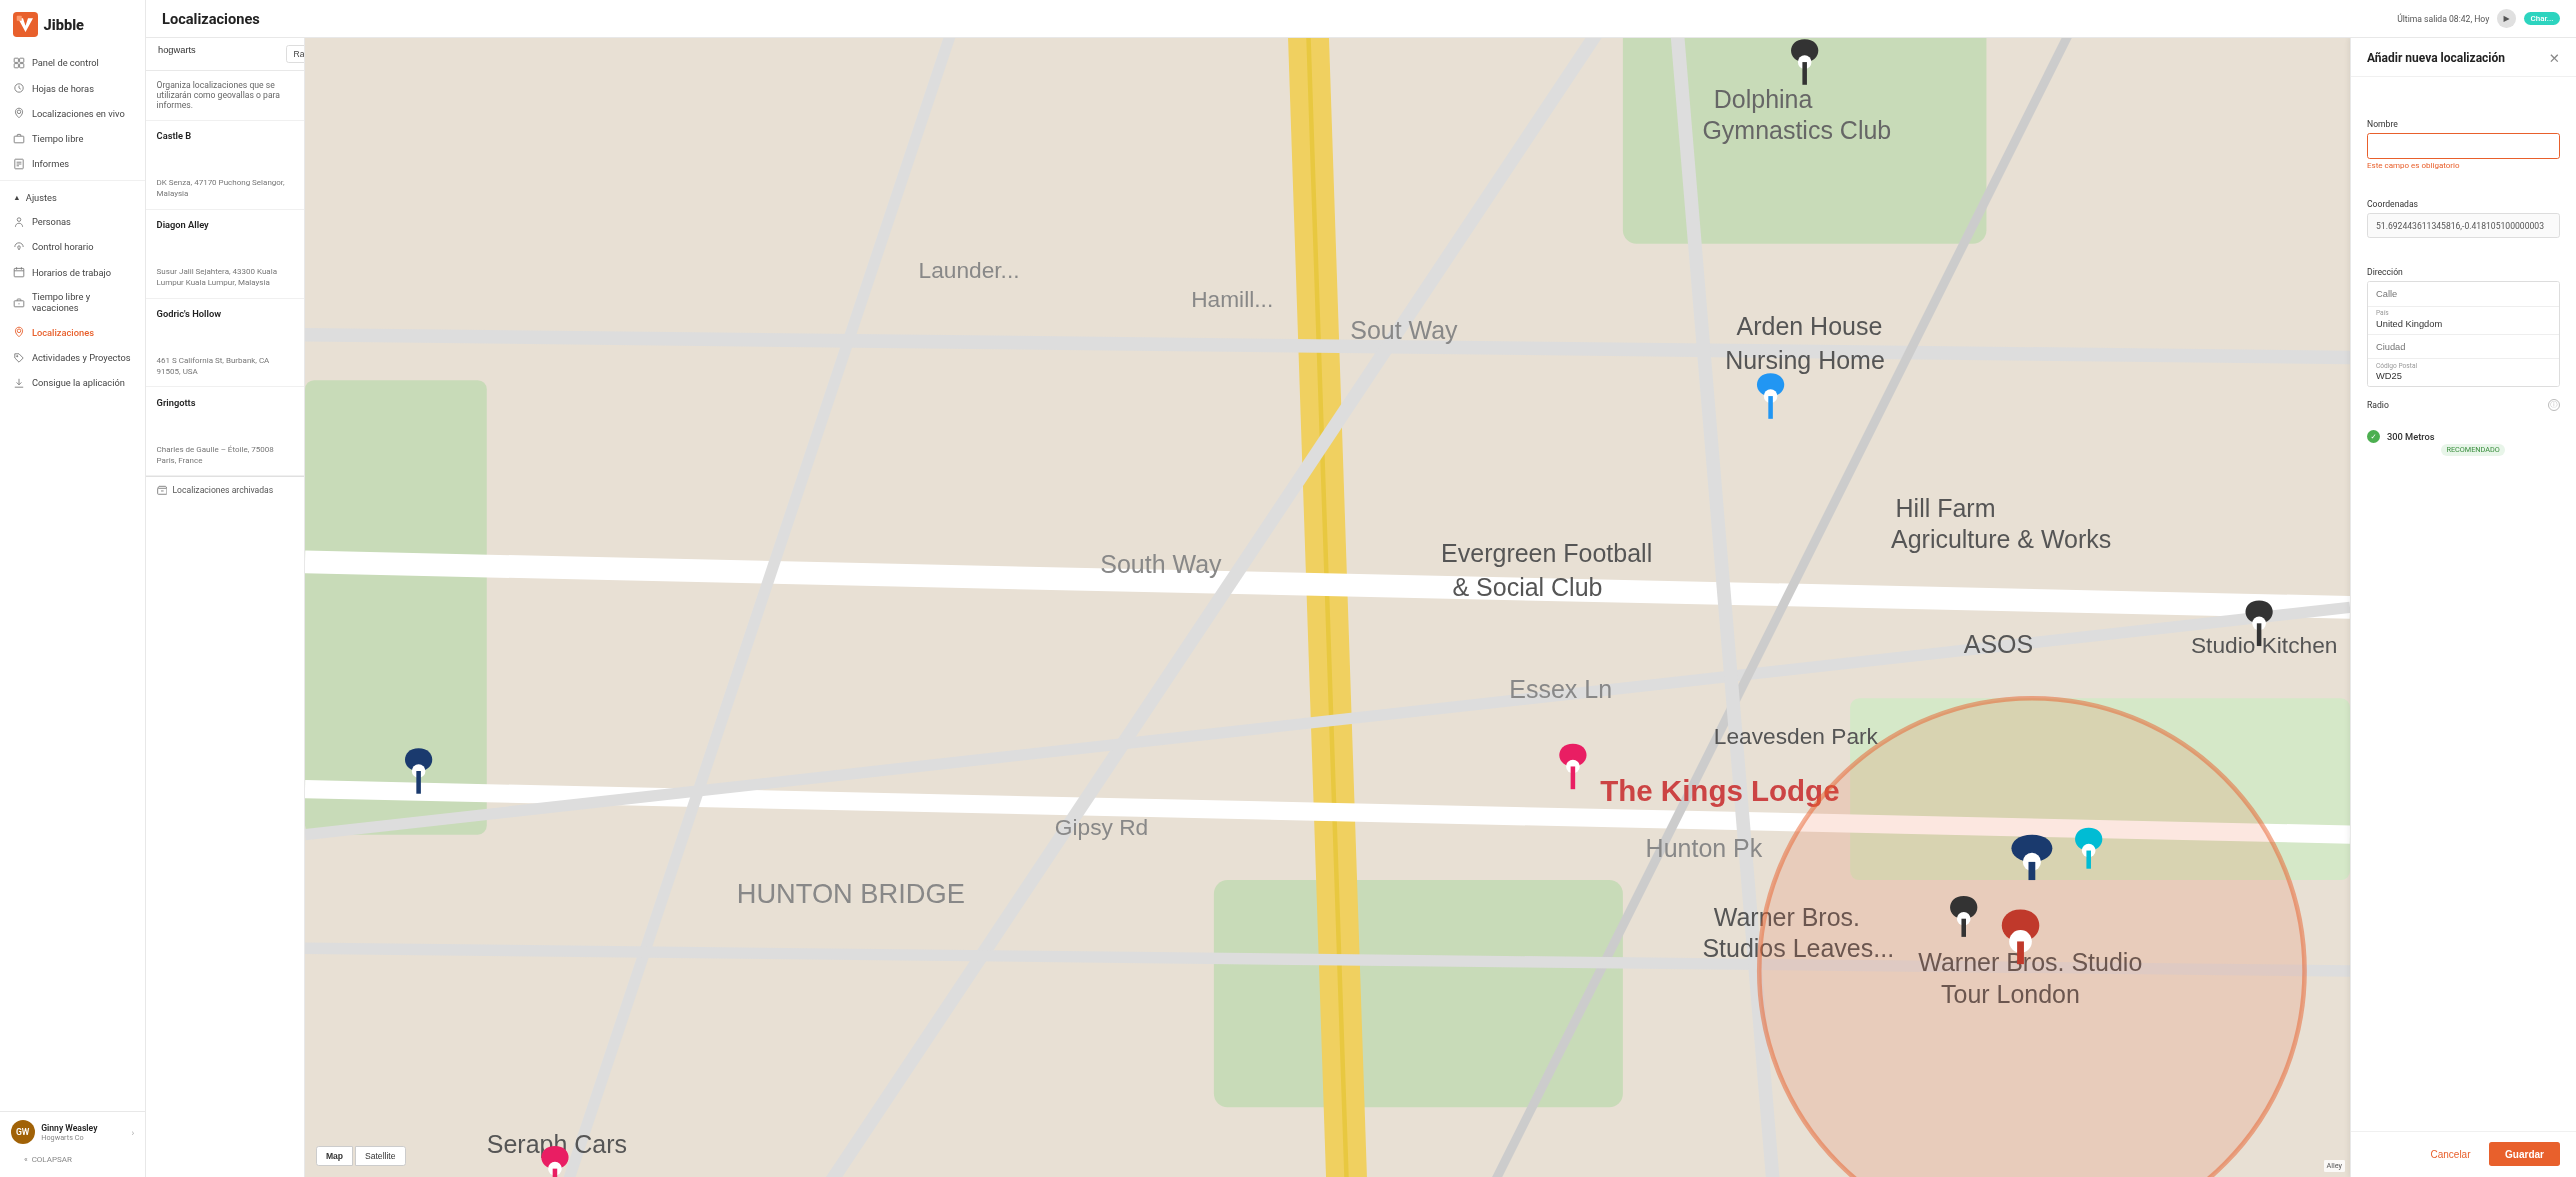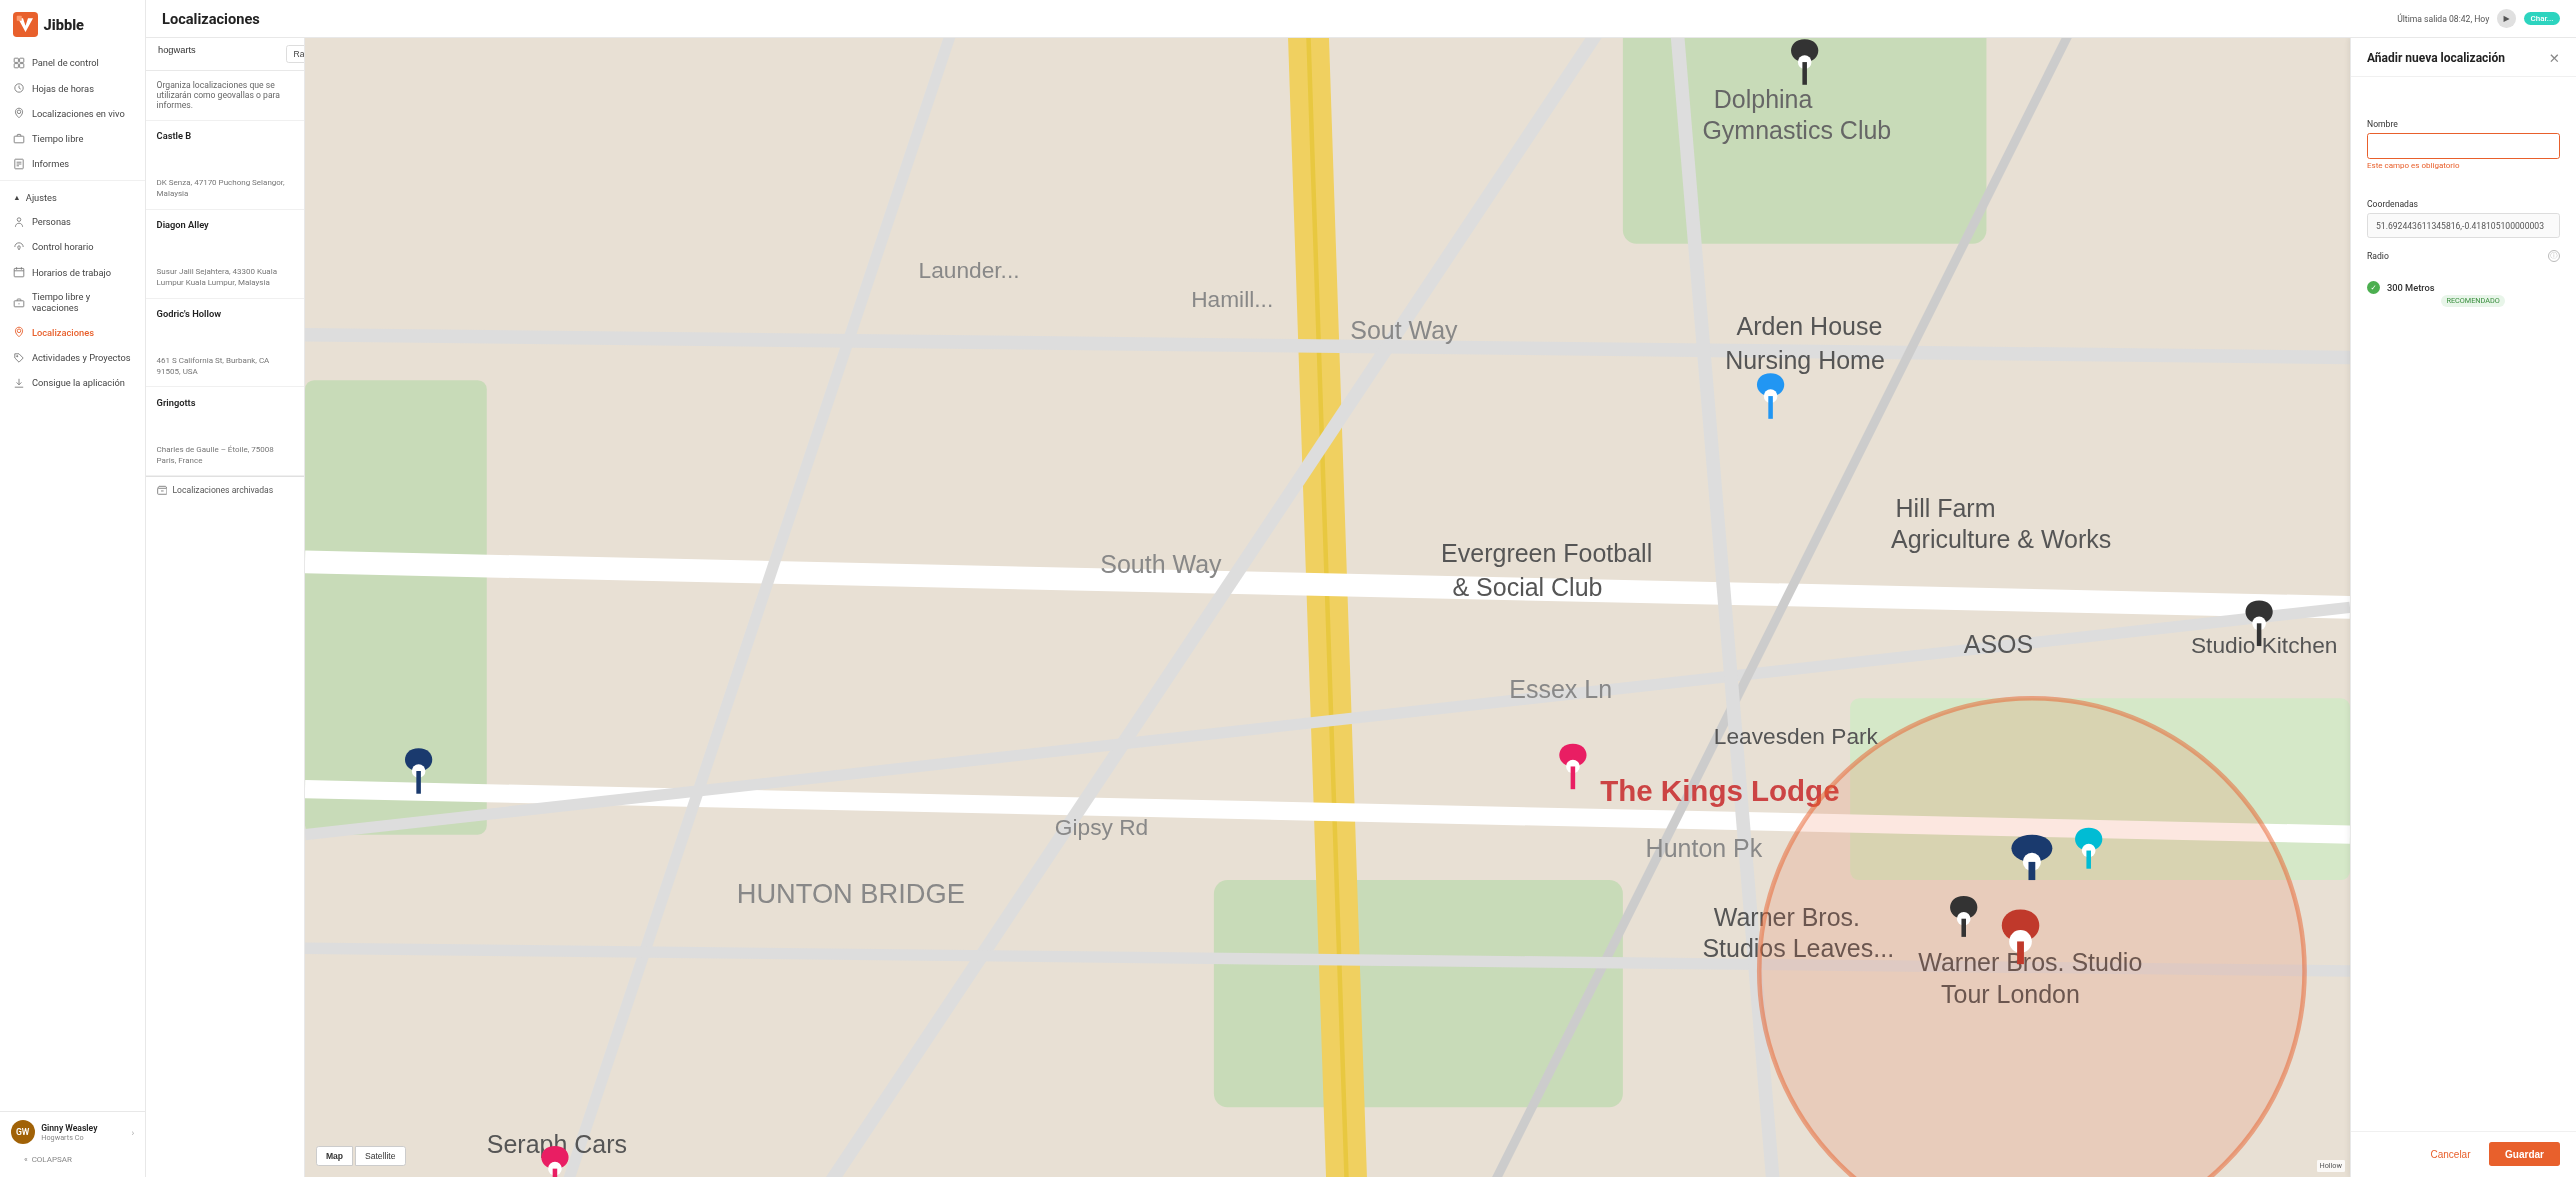--- a/index.html
+++ b/index.html
@@ -696,21 +696,21 @@
           <g transform="translate(50,380)">
             <path d="M0-18 C-8-18 -8-8 0-8 C8-8 8-18 0-18 Z" fill="#1a3a6e"></path>
             <circle cx="0" cy="-8" r="3" fill="white"></circle>
             <path d="M0-8 L0 2" stroke="#1a3a6e" stroke-width="2"></path>
           </g>
         </svg>
         <div class="map-controls">
           <button class="map-btn active">Map</button>
           <button class="map-btn">Satellite</button>
         </div>
-        <div class="google-logo">Hollow</div>
+        <div class="google-logo">Alley</div>
       </div>
     </div>
 
     <div class="add-location-panel">
       <div class="panel-header">
         <h2 class="panel-title">Añadir nueva localización</h2>
         <button class="close-btn">✕</button>
       </div>
 
       <div class="panel-body">
@@ -719,20 +719,35 @@
           <div class="field-label">Nombre</div>
           <input type="text" class="field-input" value="" style="">
           <div class="error-msg">Este campo es obligatorio</div>
         </div>
 
         <div class="field-group">
           <div class="field-label">Coordenadas</div>
           <div class="field-readonly">51.692443611345816,-0.418105100000003</div>
         </div>
 
+        <div class="field-group">
+          <div class="field-label">Dirección</div>
+          <div class="address-grid">
+            <input type="text" class="addr-field" placeholder="Calle" style="">
+            <div class="addr-sub-field">
+              <span class="addr-sub-label">País</span>
+              <input type="text" class="addr-sub-input" value="United Kingdom" style="">
+            </div>
+            <input type="text" class="addr-field" placeholder="Ciudad" style="">
+            <div class="addr-sub-field">
+              <span class="addr-sub-label">Código Postal</span>
+              <input type="text" class="addr-sub-input addr-sub-input no-border" value="WD25" style="">
+            </div>
+          </div>
+        </div>
 
         <div class="radio-section">
           <div class="radio-section-header">
             <span class="radio-title">Radio</span>
             <div class="info-icon">ⓘ</div>
           </div>
           <div class="radio-row">
             <div class="check-circle">✓</div>
             <span class="radio-val">300 Metros</span>
             <span class="recomendado-badge">RECOMENDADO</span>

